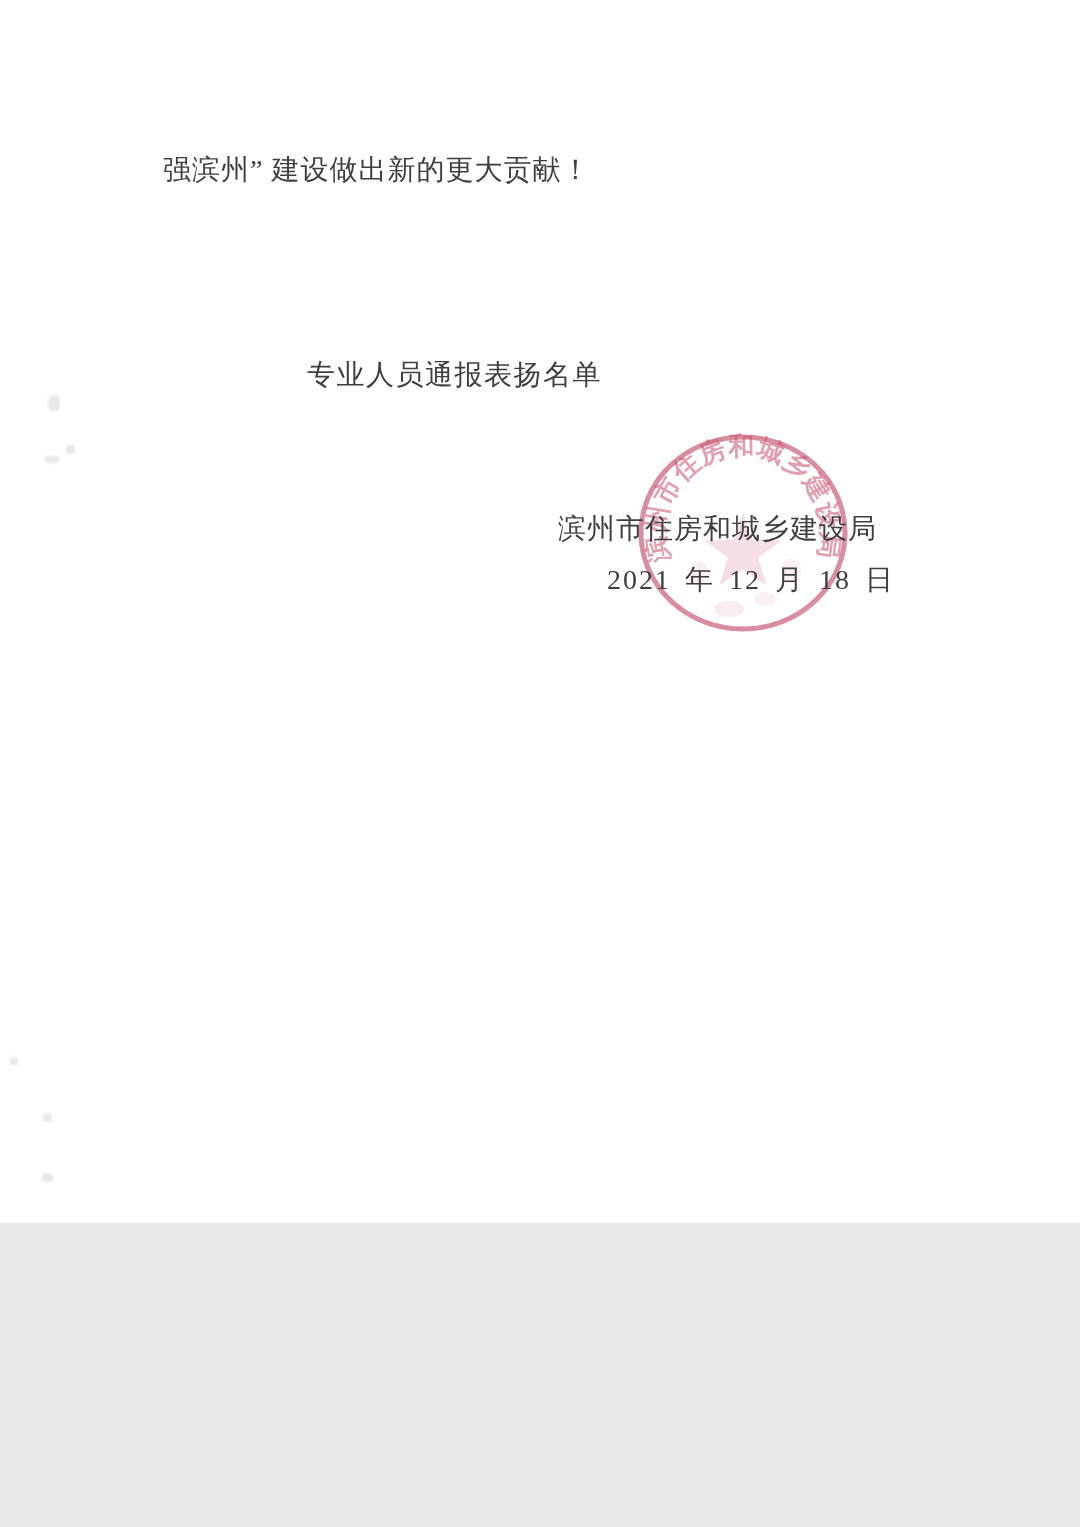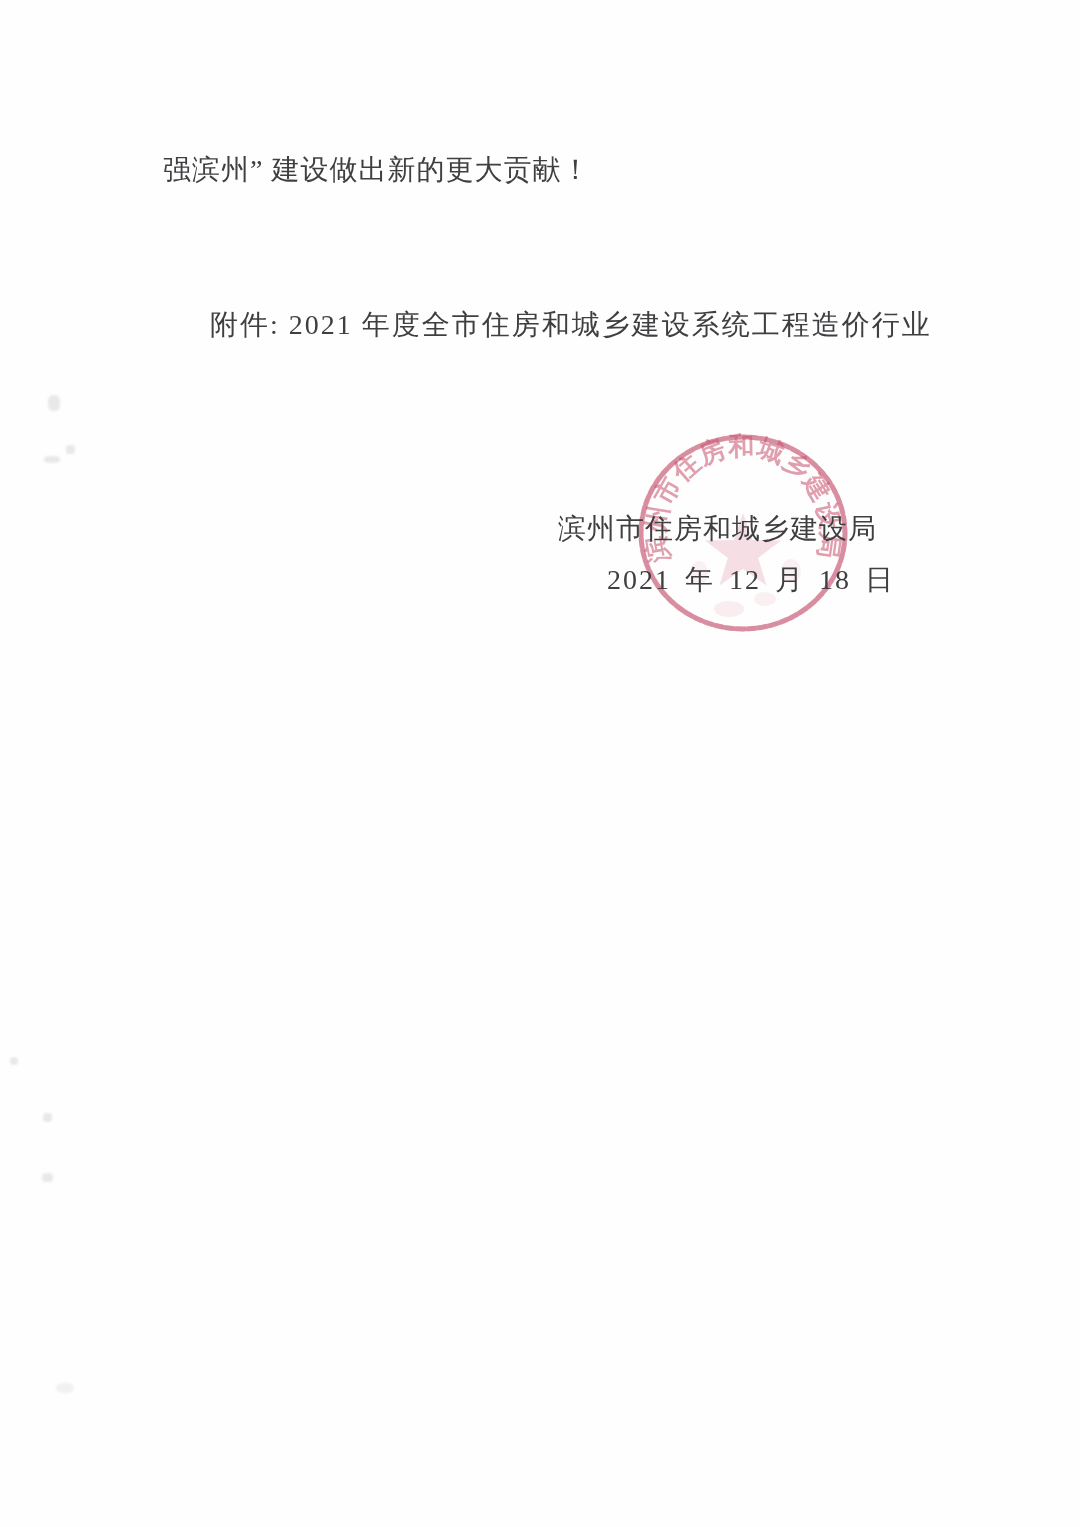--- a/index.html
+++ b/index.html
@@ -3,21 +3,21 @@
 <meta charset="utf-8">
 <style>
   html, body {
     margin: 0;
     padding: 0;
     background: #e9e9e9;
   }
   .page {
     position: relative;
     width: 1080px;
-    height: 1527px;
+    height: 1223px;
     margin: 0 auto;
     background: #fefefe;
     overflow: hidden;
     font-family: "Liberation Serif", "DejaVu Serif", serif;
     color: #3f3f41;
   }
   .line {
     position: absolute;
     margin: 0;
     white-space: nowrap;
@@ -84,22 +84,22 @@
   .a6 { left: 42px;  top: 1173px; width: 11px; height: 9px;  }
   .a7 { left: 56px;  top: 1383px; width: 18px; height: 10px; opacity: 0.1; }
 </style>
 </head>
 <body>
 
 <div class="page">
 
   <p class="line closing-line">强滨州” 建设做出新的更大贡献！</p>
 
-  <p class="line attachment-line1">附件: 2021 年度全市住房和城乡建设系统工程造价行业</p>
 
+  <p class="line attachment-line2">专业人员通报表扬名单</p>
 
   <div class="seal">
     <svg width="260" height="260" viewBox="0 0 260 260">
 
       <ellipse cx="130" cy="130" rx="102" ry="96" fill="none" stroke="#c9536e" stroke-width="5" opacity="0.45"></ellipse>
       <ellipse cx="130" cy="130" rx="102" ry="96" fill="none" stroke="#b8405c" stroke-width="5" opacity="0.30" stroke-dasharray="7 4" stroke-linecap="round"></ellipse>
 
       <polygon points="130,110 139.4,137.1 168,137.6 145.2,154.9 153.5,182.4 130,166 106.5,182.4 114.8,154.9 92,137.6 120.6,137.1" fill="#d4728a" opacity="0.22"></polygon>
 
       <ellipse cx="116" cy="206" rx="15" ry="8" fill="#d4728a" opacity="0.12"></ellipse>

